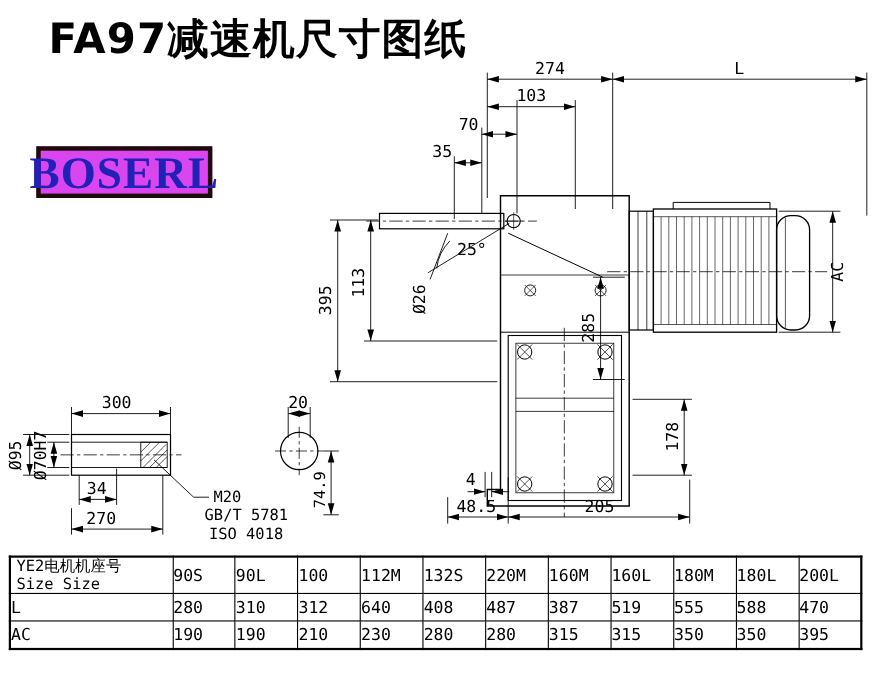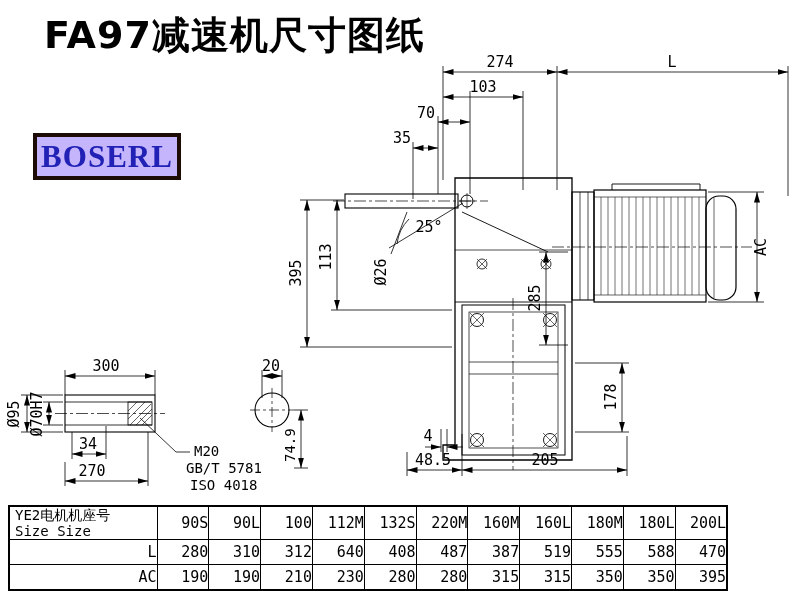--- a/index.html
+++ b/index.html
@@ -1,31 +1,31 @@
 <!DOCTYPE html>
 <html><head>
 <meta charset="utf-8">
 <style>
   * { margin:0; padding:0; box-sizing:border-box; }
   html,body { background:#fff; }
   .page { position:relative; width:800px; height:616px; background:#fff; overflow:hidden;
           font-family:"DejaVu Sans", sans-serif; color:#000; }
   .title { position:absolute; left:44px; top:10px; font-size:38px; font-weight:bold;
            letter-spacing:1px; font-family:"DejaVu Sans", sans-serif; }
-  .logo { position:absolute; left:33px; top:133px; width:148px; height:47px;
-          border:4px solid #1d0c06; background:#c4b5fd; display:flex; align-items:center;
+  .logo { position:absolute; left:33px; top:133px; width:160px; height:47px;
+          border:4px solid #1d0c06; background:#d946ef; display:flex; align-items:center;
           justify-content:center; font-family:"Liberation Serif", serif;
-          font-size:31px; font-weight:bold; color:#2121b5; letter-spacing:1px; }
+          font-size:41px; font-weight:bold; color:#2121b5; letter-spacing:1px; }
   svg.drawing { position:absolute; left:0; top:0; }
   svg .t  { font:15px "DejaVu Sans Mono", monospace; fill:#000; stroke:none; text-anchor:middle; }
   svg .ts { font:14px "DejaVu Sans Mono", monospace; fill:#000; stroke:none; text-anchor:start; }
-  .dim-table { position:absolute; left:8px; top:505px; width:720px; border-collapse:collapse;
+  .dim-table { position:absolute; left:8px; top:505px; width:776px; border-collapse:collapse;
                table-layout:fixed; font-family:"DejaVu Sans Mono", monospace;
                border:2px solid #000; background:#fff; }
-  .dim-table th, .dim-table td { border:1px solid #000; text-align:right; font-weight:normal;
+  .dim-table th, .dim-table td { border:1px solid #000; text-align:left; font-weight:normal;
                font-size:15px; color:#000; padding:0; height:25px; overflow:hidden; }
   .dim-table tr.hdr th { height:33px; }
   .dim-table th.motor { text-align:left; padding-left:5px; font-size:14px; line-height:1.15; }
 </style>
 </head>
 <body>
 
 <div class="page">
 
   <div class="title">FA97减速机尺寸图纸</div>

